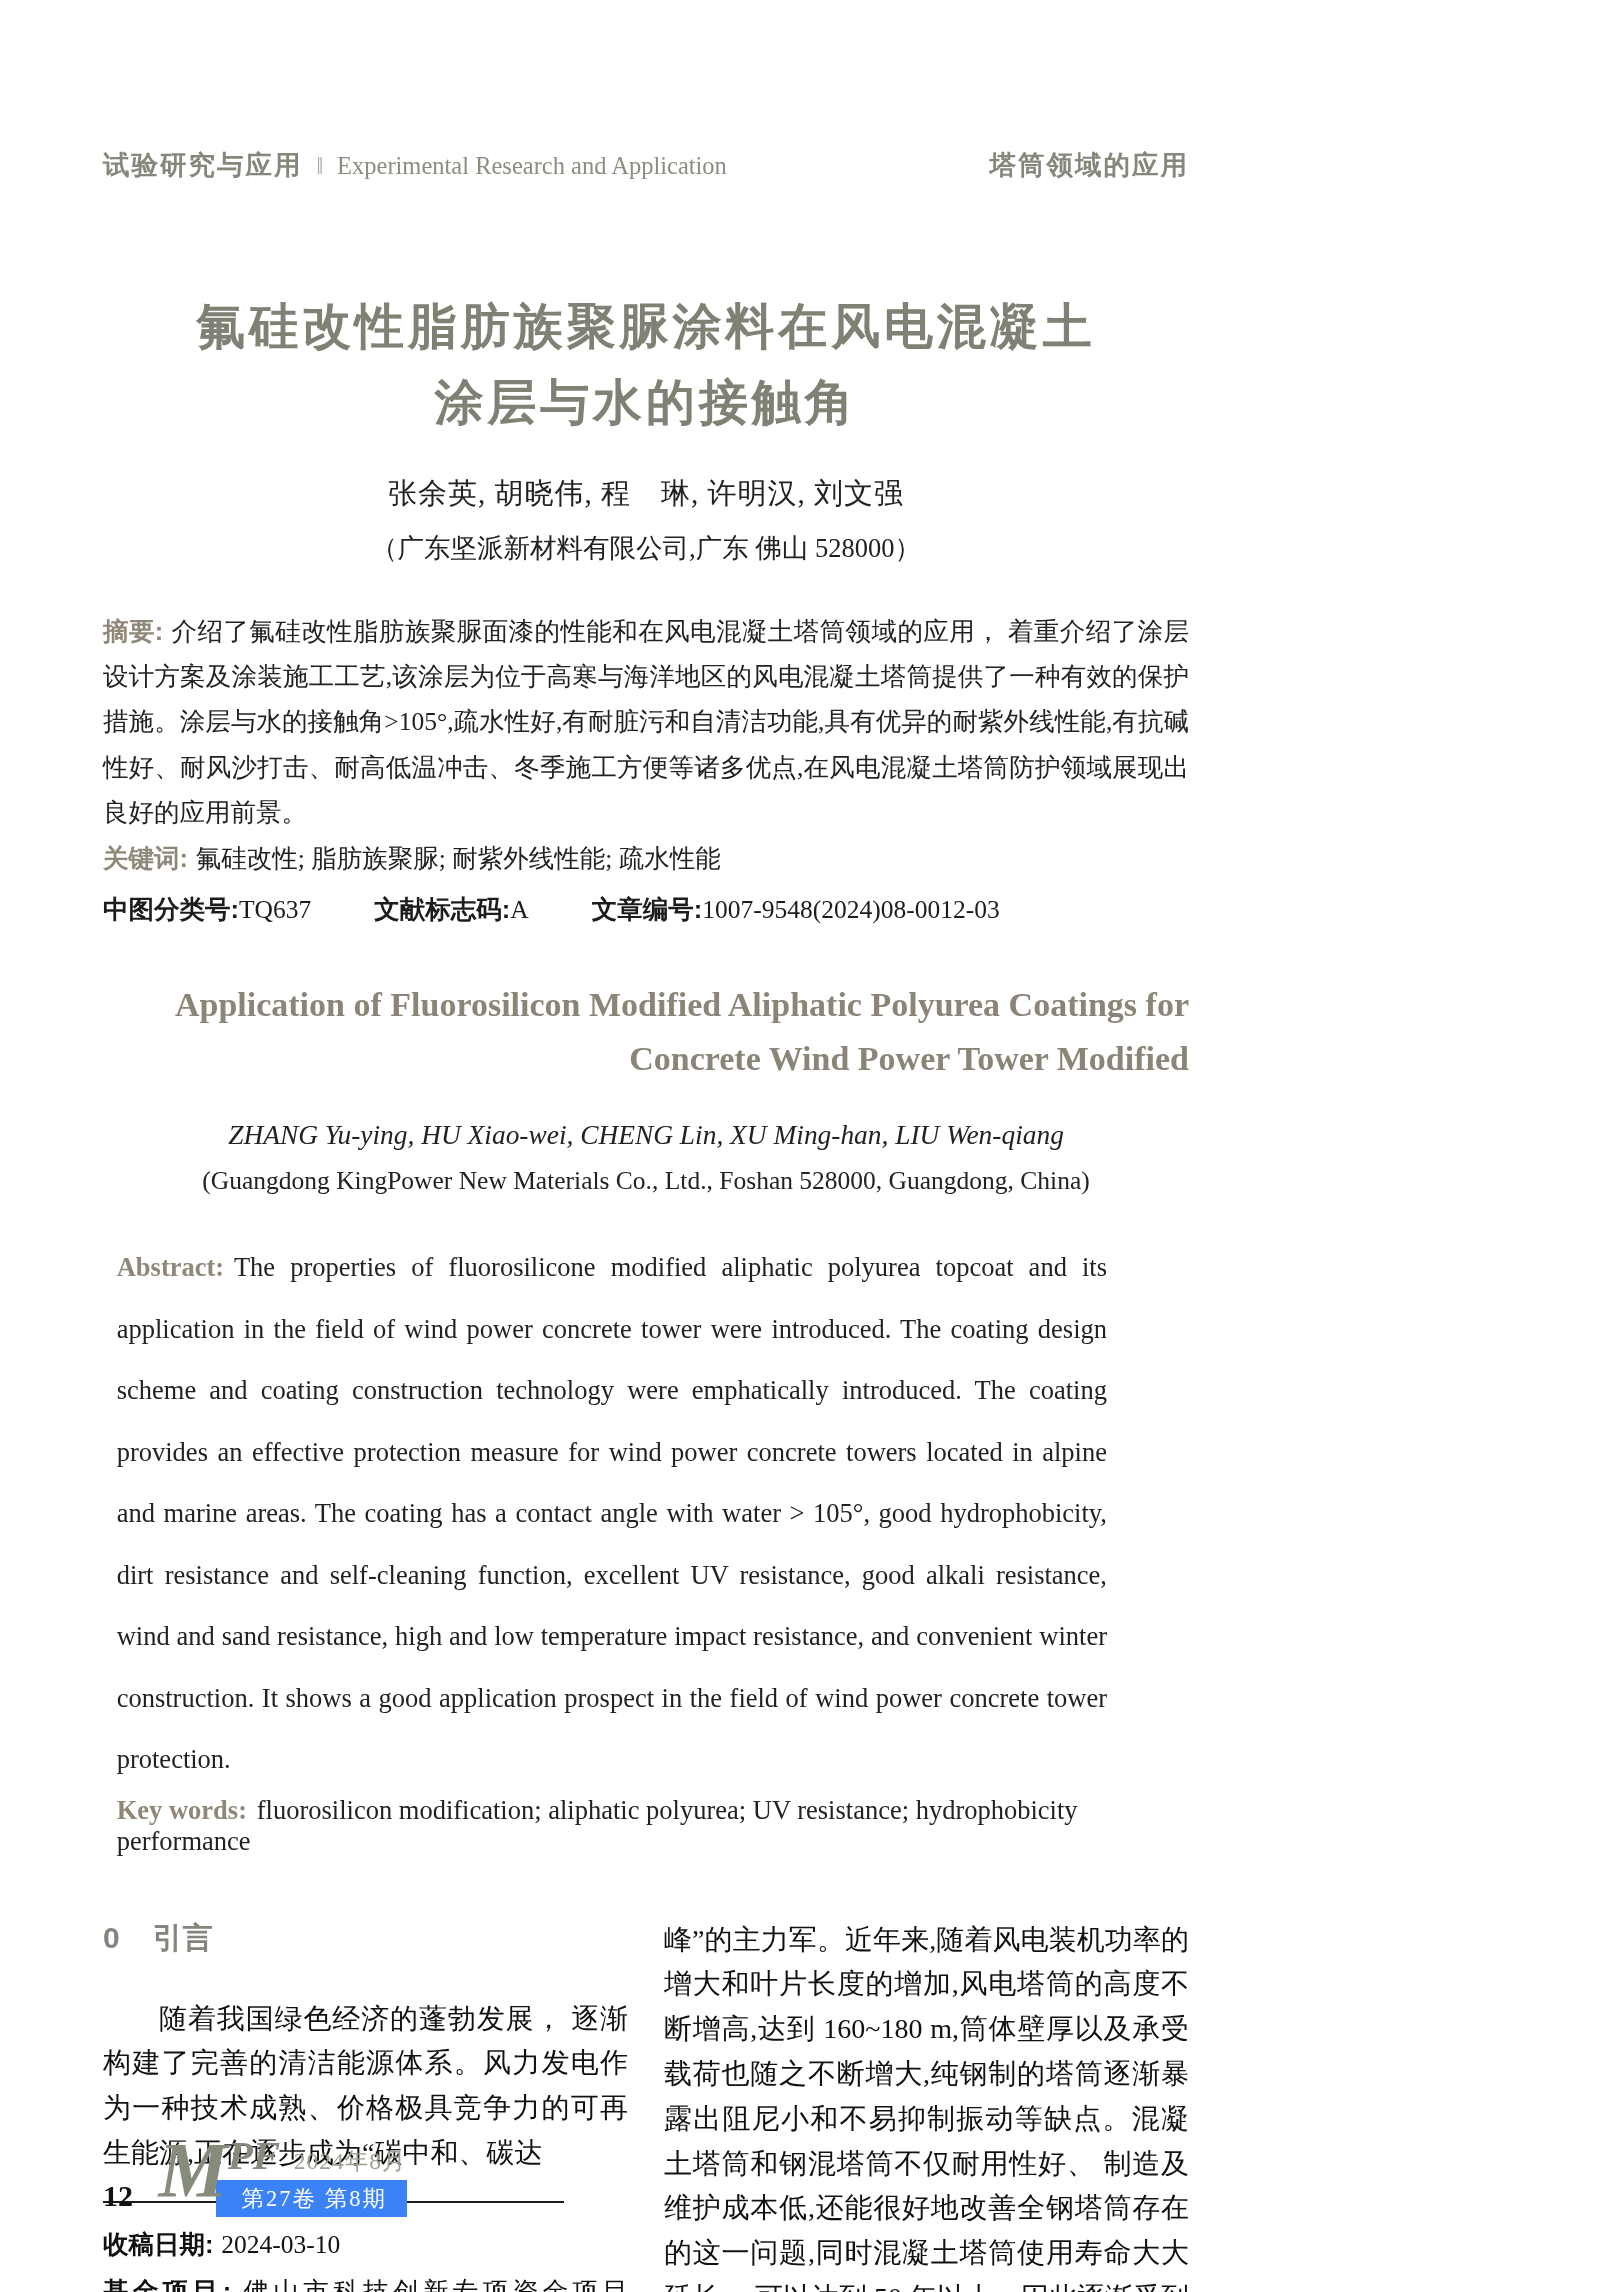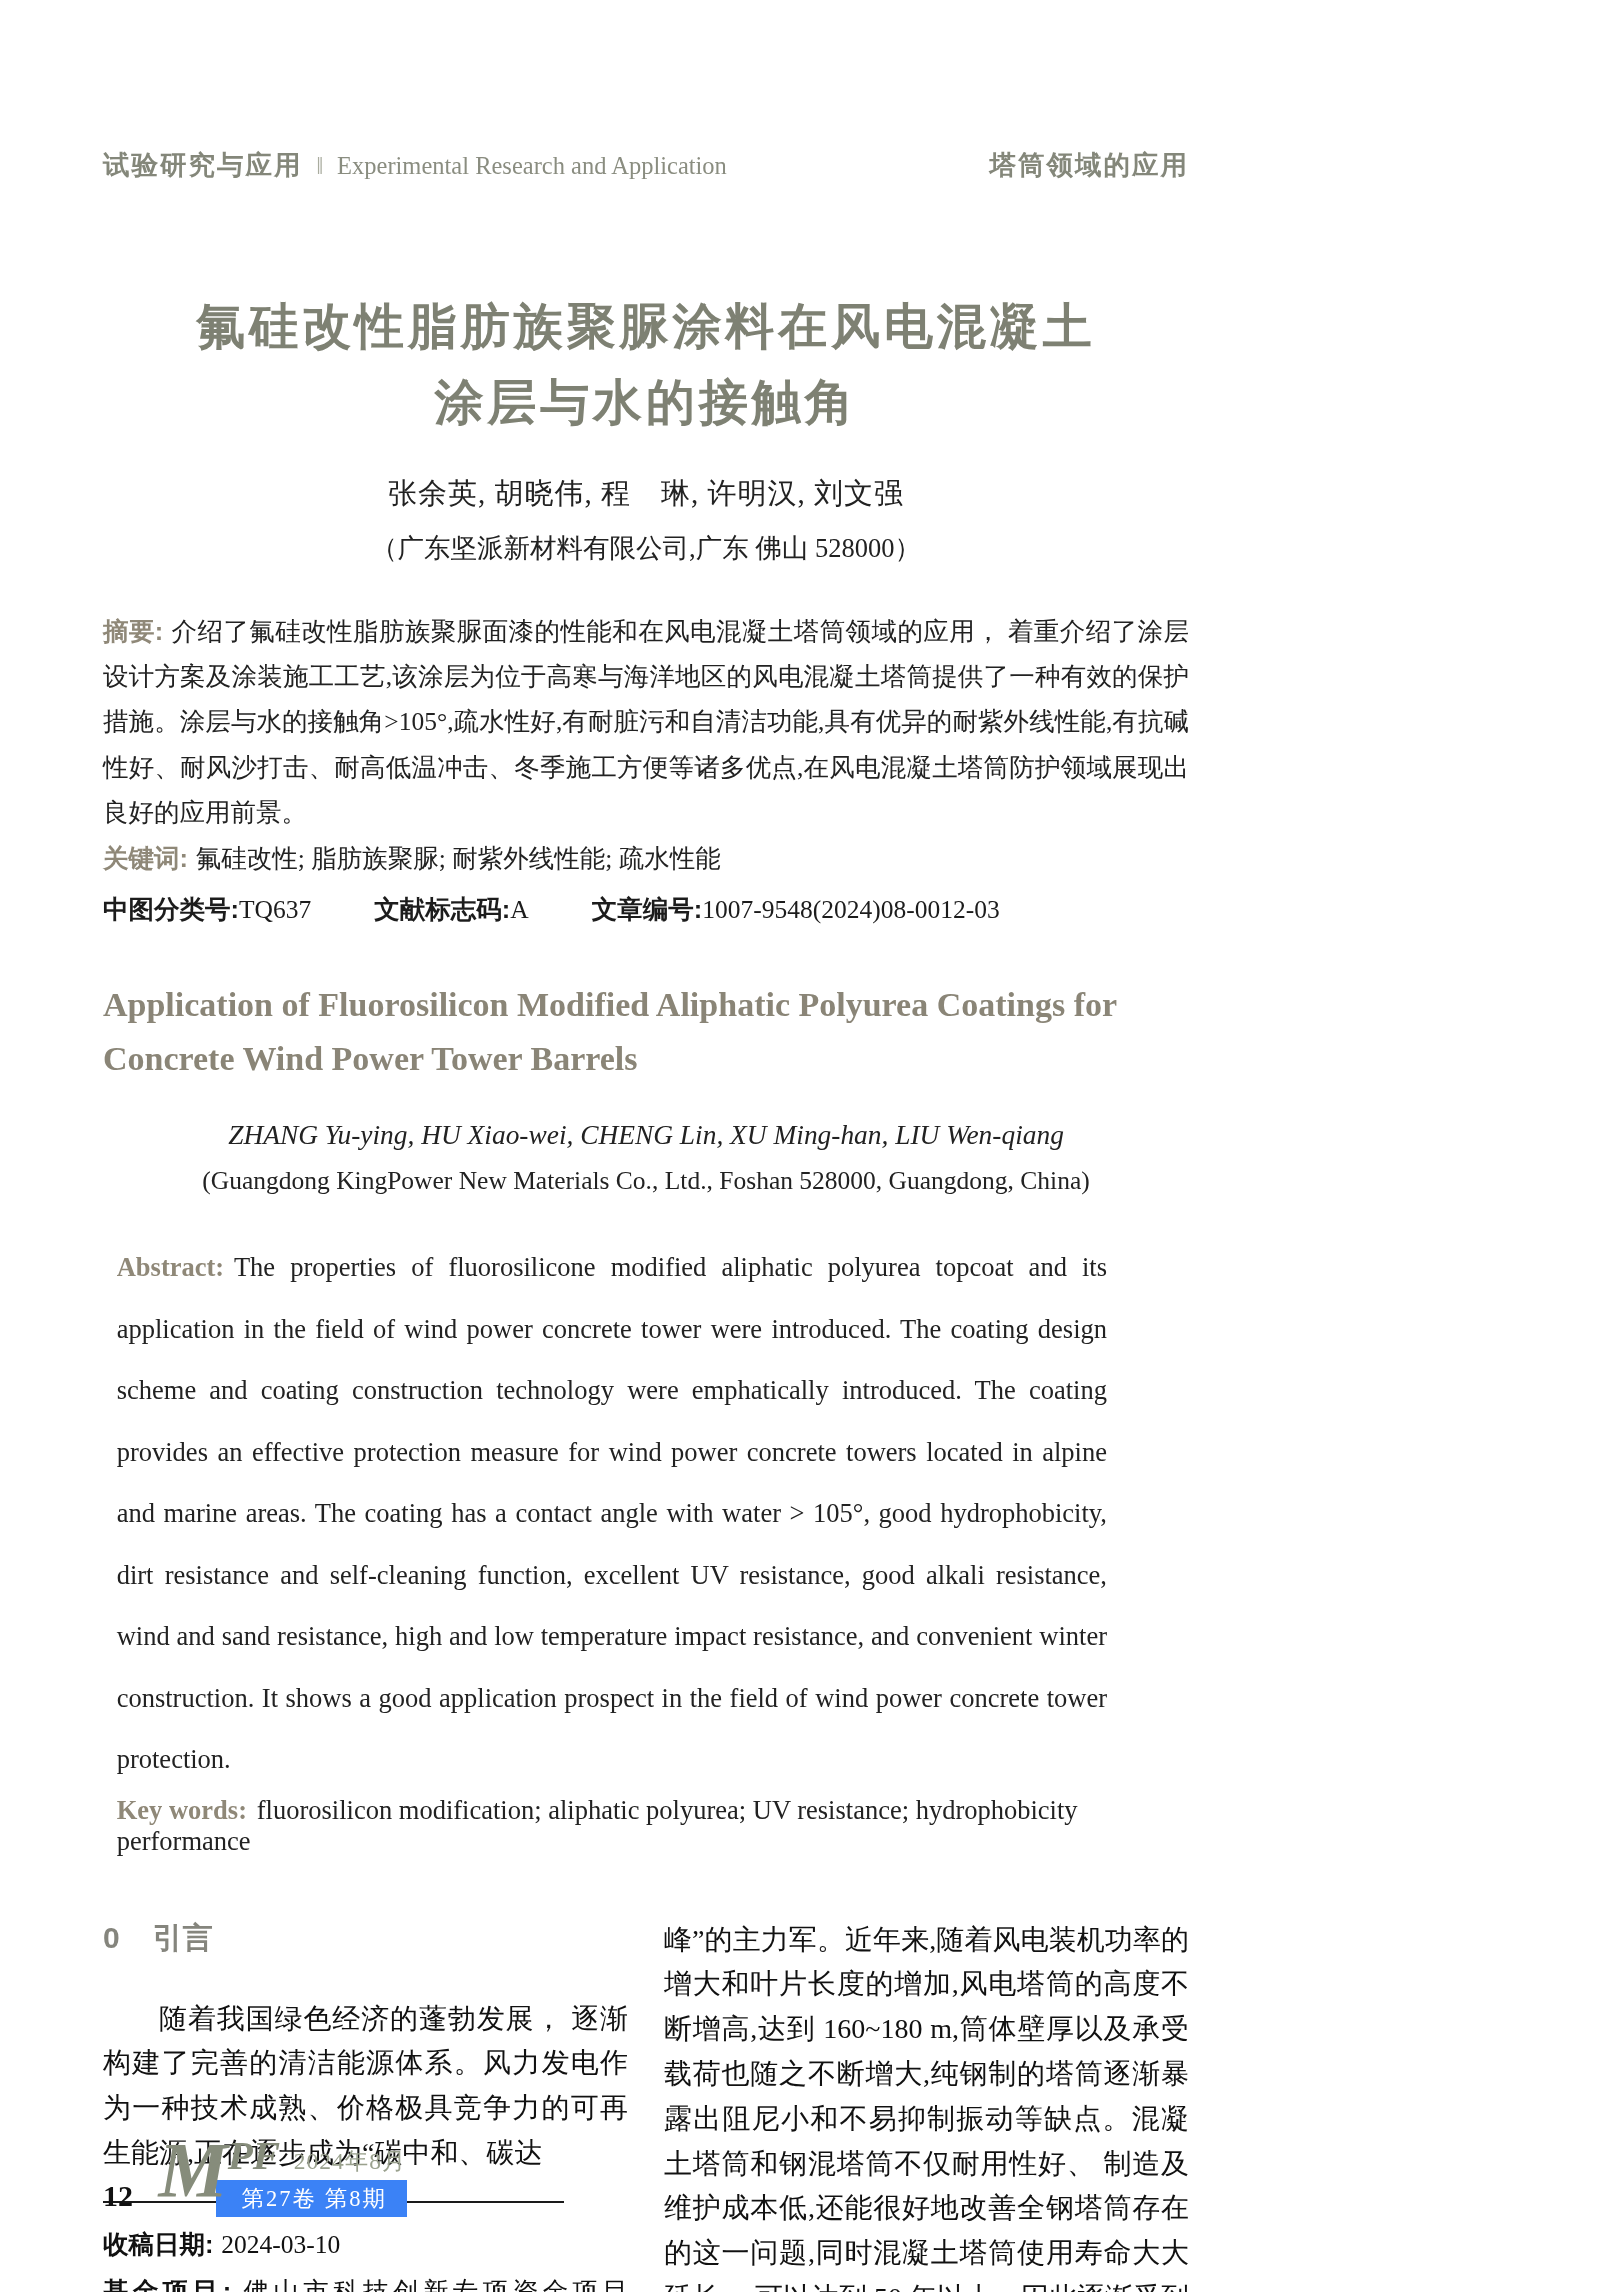--- a/index.html
+++ b/index.html
@@ -27,21 +27,21 @@
 
   
   .cn-abstract { margin-top:43px; font-size:25.5px; line-height:1.78; text-align:justify; color:#222; }
   .lbl-cn { font-family:"Liberation Sans","DejaVu Sans",sans-serif; font-weight:bold; color:#8f8878; margin-right:7.8px; }
   .cn-keywords { margin-top:5.9px; font-size:25.5px; color:#222; }
   .class-line { margin-top:15.7px; display:flex; gap:63px; font-size:25.5px; }
   .class-item .cl-lbl { font-family:"Liberation Sans","DejaVu Sans",sans-serif; font-weight:bold; color:#1c1c1c; }
   .class-item .cl-val { font-family:"Liberation Serif","DejaVu Serif",serif; color:#1c1c1c; }
 
   
-  .en-title { margin-top:51px; text-align:left; font-weight:bold; font-size:34px; color:#8a8577; line-height:1.6; }
+  .en-title { margin-top:51px; text-align:right; font-weight:bold; font-size:34px; color:#8a8577; line-height:1.6; }
   .en-authors { margin-top:33px; text-align:center; font-style:italic; font-size:27.4px; color:#222; }
   .en-affil { margin-top:15.7px; text-align:center; font-size:25.5px; color:#222; }
   .en-abstract { margin:41px 82px 0 13.7px; font-size:26.5px; line-height:2.32; text-align:justify; color:#222; }
   .lbl-en { font-weight:bold; color:#8f8878; margin-right:9.8px; }
   .en-keywords { margin:3.9px 82px 0 13.7px; font-size:26.5px; color:#222; }
 
   
   .columns { margin-top:61px; display:flex; gap:36px; }
   .col { width:690px; }
   .sec-head { display:flex; gap:33px; align-items:baseline;
@@ -95,21 +95,21 @@
   <div class="cn-keywords"><span class="lbl-cn">关键词:</span><span>氟硅改性; 脂肪族聚脲; 耐紫外线性能; 疏水性能</span></div>
 
   <div class="class-line">
     <span class="class-item"><span class="cl-lbl">中图分类号:</span><span class="cl-val">TQ637</span></span>
     <span class="class-item"><span class="cl-lbl">文献标志码:</span><span class="cl-val">A</span></span>
     <span class="class-item"><span class="cl-lbl">文章编号:</span><span class="cl-val">1007-9548(2024)08-0012-03</span></span>
   </div>
 
   <div class="en-title">
     <div>Application of Fluorosilicon Modified Aliphatic Polyurea Coatings for</div>
-    <div>Concrete Wind Power Tower Barrels</div>
+    <div>Concrete Wind Power Tower Modified</div>
   </div>
 
   <div class="en-authors">ZHANG Yu-ying, HU Xiao-wei, CHENG Lin, XU Ming-han, LIU Wen-qiang</div>
   <div class="en-affil">(Guangdong KingPower New Materials Co., Ltd., Foshan 528000, Guangdong, China)</div>
 
   <div class="en-abstract"><span class="lbl-en">Abstract:</span><span>The properties of fluorosilicone modified aliphatic polyurea topcoat and its application in the field of wind power concrete tower were introduced. The coating design scheme and coating construction technology were emphatically introduced. The coating provides an effective protection measure for wind power concrete towers located in alpine and marine areas. The coating has a contact angle with water &gt; 105°, good hydrophobicity, dirt resistance and self-cleaning function, excellent UV resistance, good alkali resistance, wind and sand resistance, high and low temperature impact resistance, and convenient winter construction. It shows a good application prospect in the field of wind power concrete tower protection.</span></div>
 
   <div class="en-keywords"><span class="lbl-en">Key words:</span><span>fluorosilicon modification; aliphatic polyurea; UV resistance; hydrophobicity performance</span></div>
 
   <div class="columns">

